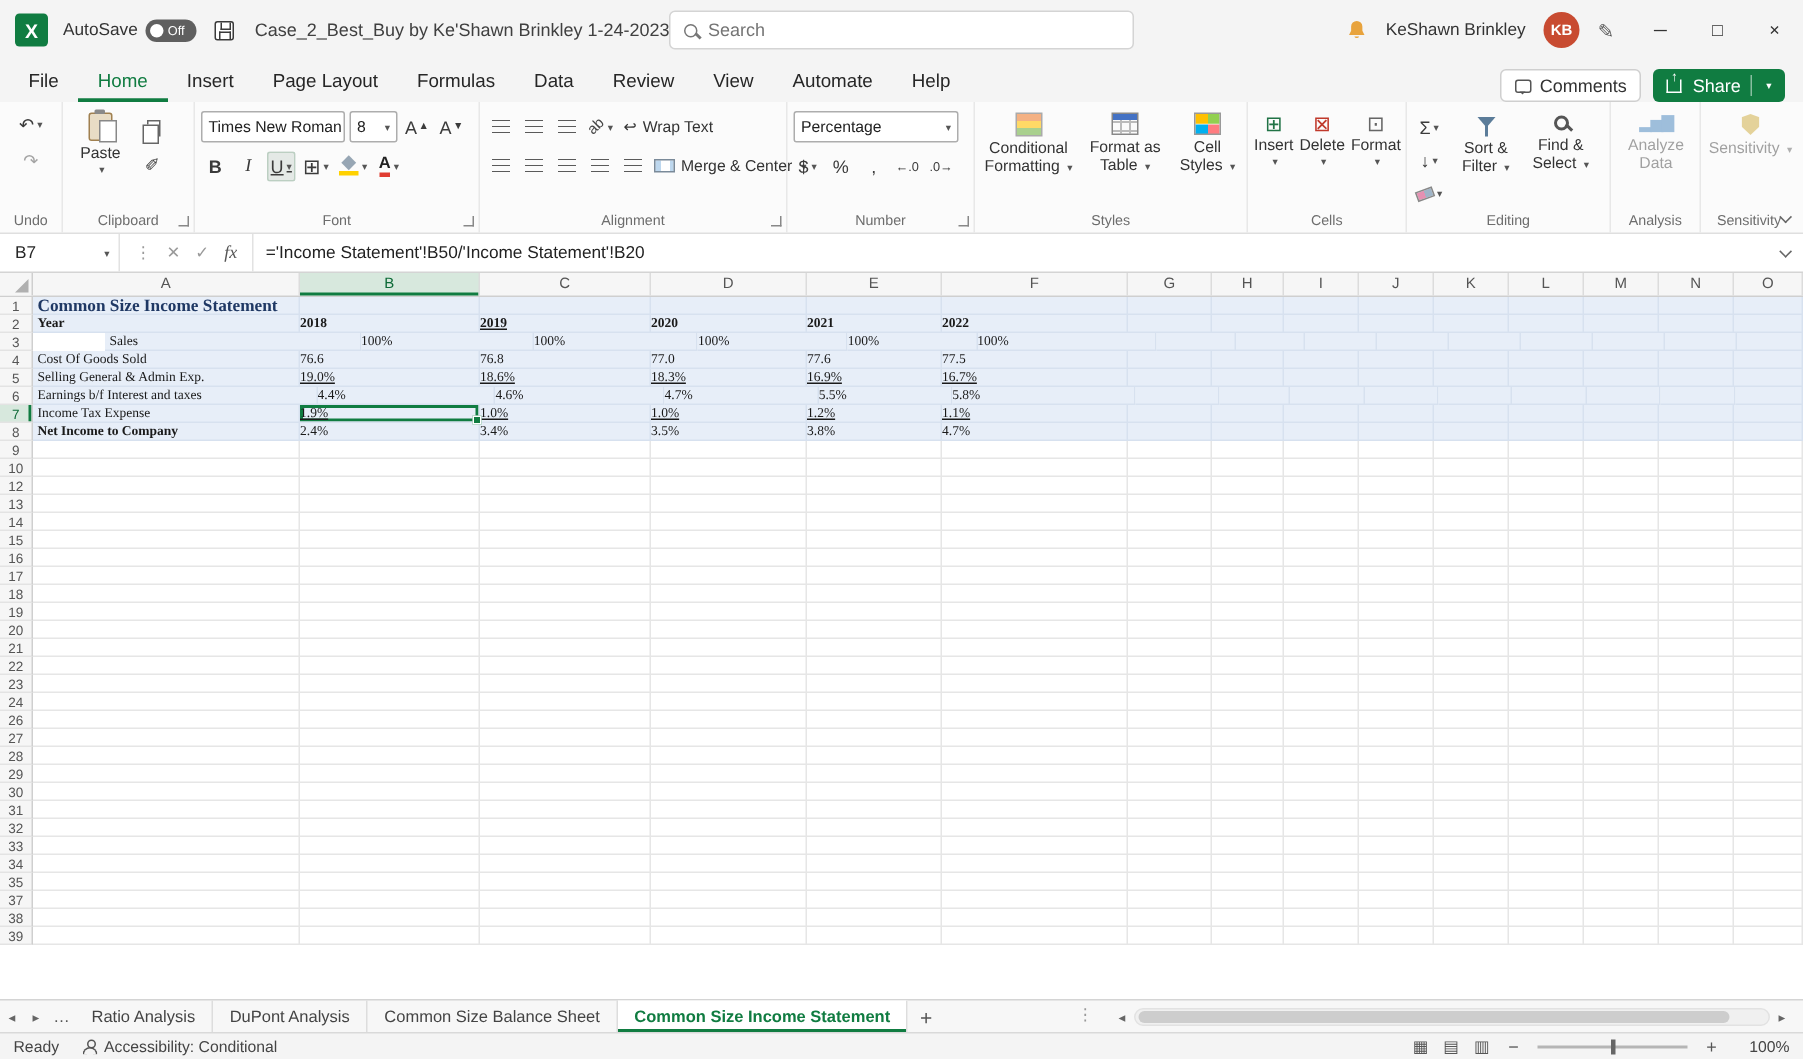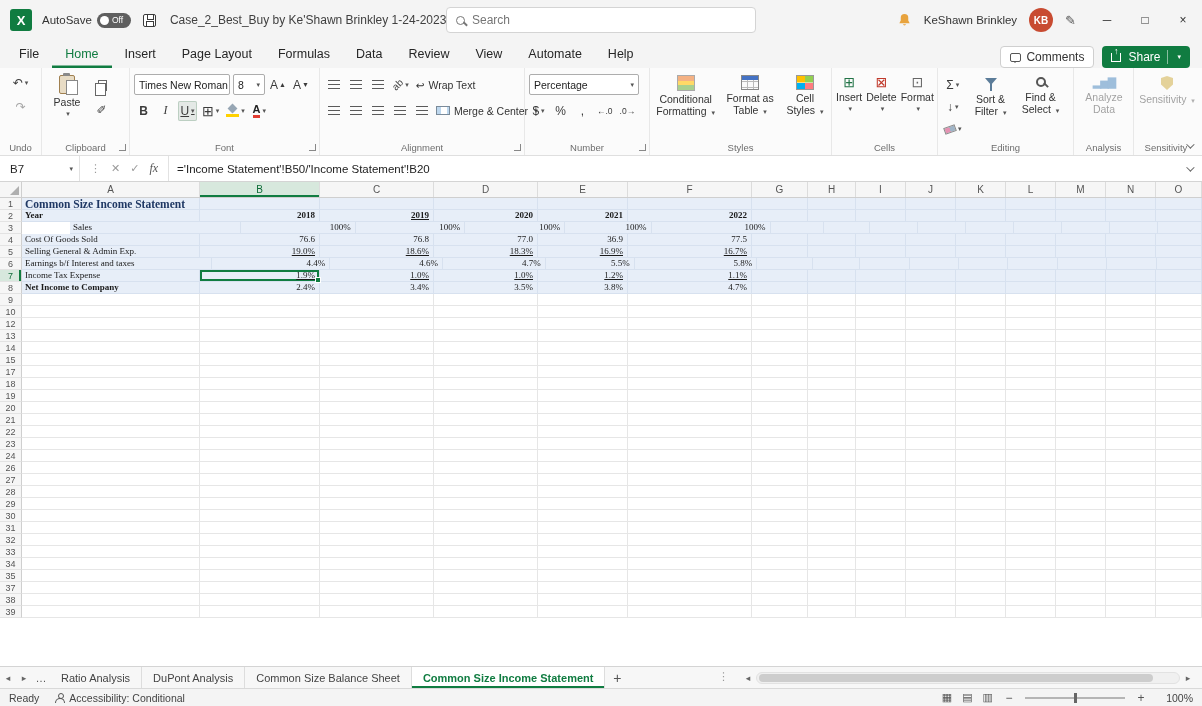--- a/index.html
+++ b/index.html
@@ -105,21 +105,21 @@
   .corner::after{content:'';position:absolute;right:2px;bottom:2px;border-style:solid;border-width:0 0 9px 9px;border-color:transparent transparent #b0b0b0 transparent;}
   .col-hdr{display:flex;align-items:center;justify-content:center;border-right:1px solid #dcdcdc;height:100%;}
   .col-hdr.hl{background:#d7e8dd;box-shadow:inset 0 -2px 0 #107C41;color:#0d6a37;}
   .grid-body{flex:1;overflow:hidden;}
   .grid-row{display:flex;height:12px;}
   .row-hdr{width:22px;flex:0 0 22px;font-size:9px;color:#555;background:#f6f6f6;border-right:1px solid #cfcfcf;border-bottom:1px solid #e3e3e3;display:flex;align-items:center;justify-content:center;}
   .row-hdr.hl{background:#d7e8dd;box-shadow:inset -2px 0 0 #107C41;color:#0d6a37;}
   .cell{height:12px;border-right:1px solid #e6e6e6;border-bottom:1px solid #e6e6e6;font-family:"Liberation Serif",serif;font-size:9px;line-height:10px;color:#1a1a1a;overflow:hidden;white-space:nowrap;position:relative;}
   .cell.shaded{background:#e7eef8;border-right-color:#d7e1ef;border-bottom-color:#d7e1ef;}
   .cell.lbl{padding-left:3px;}
-  .cell.num{text-align:right;padding-right:4px;}
+  .cell.num{text-align:left;padding-right:4px;}
   .cell.b{font-weight:bold;}
   .cell.u{text-decoration:underline;text-underline-offset:1px;}
   .cell.title-cell{font-weight:bold;color:#1F3864;font-size:11.5px;line-height:12px;overflow:visible;z-index:2;padding-left:3px;}
   .cell.selected{box-shadow:inset 0 0 0 2px #107C41;z-index:3;overflow:visible;}
   .cell.selected::after{content:'';position:absolute;right:-2px;bottom:-2px;width:4px;height:4px;background:#107C41;border:1px solid #fff;}
 
   
   .tabbar{flex:0 0 22px;display:flex;align-items:stretch;background:#f7f7f7;border-top:1px solid #d4d4d4;font-size:11px;position:relative;}
   .tab-nav{width:16px;display:flex;align-items:center;justify-content:center;color:#666;font-size:9px;}
   .overflow-dots{width:18px;display:flex;align-items:center;justify-content:center;color:#555;}
@@ -533,21 +533,21 @@
           <div class="cell shaded" style="width: 50px;"></div>
           <div class="cell shaded" style="width: 50px;"></div>
           <div class="cell shaded" style="width: 46px;"></div>
         </div>
         <div class="grid-row">
           <div class="row-hdr">4</div>
           <div class="cell shaded lbl" style="width: 178px;">Cost Of Goods Sold</div>
           <div class="cell shaded num" style="width: 120px;">76.6</div>
           <div class="cell shaded num" style="width: 114px;">76.8</div>
           <div class="cell shaded num" style="width: 104px;">77.0</div>
-          <div class="cell shaded num" style="width: 90px;">36.9</div>
+          <div class="cell shaded num" style="width: 90px;">77.6</div>
           <div class="cell shaded num" style="width: 124px;">77.5</div>
           <div class="cell shaded" style="width: 56px;"></div>
           <div class="cell shaded" style="width: 48px;"></div>
           <div class="cell shaded" style="width: 50px;"></div>
           <div class="cell shaded" style="width: 50px;"></div>
           <div class="cell shaded" style="width: 50px;"></div>
           <div class="cell shaded" style="width: 50px;"></div>
           <div class="cell shaded" style="width: 50px;"></div>
           <div class="cell shaded" style="width: 50px;"></div>
           <div class="cell shaded" style="width: 46px;"></div>
@@ -709,20 +709,38 @@
           <div class="cell" style="width: 50px;"></div>
           <div class="cell" style="width: 50px;"></div>
           <div class="cell" style="width: 50px;"></div>
           <div class="cell" style="width: 50px;"></div>
           <div class="cell" style="width: 50px;"></div>
           <div class="cell" style="width: 50px;"></div>
           <div class="cell" style="width: 46px;"></div>
         </div>
         <div class="grid-row">
           <div class="row-hdr">15</div>
+          <div class="cell" style="width: 178px;"></div>
+          <div class="cell" style="width: 120px;"></div>
+          <div class="cell" style="width: 114px;"></div>
+          <div class="cell" style="width: 104px;"></div>
+          <div class="cell" style="width: 90px;"></div>
+          <div class="cell" style="width: 124px;"></div>
+          <div class="cell" style="width: 56px;"></div>
+          <div class="cell" style="width: 48px;"></div>
+          <div class="cell" style="width: 50px;"></div>
+          <div class="cell" style="width: 50px;"></div>
+          <div class="cell" style="width: 50px;"></div>
+          <div class="cell" style="width: 50px;"></div>
+          <div class="cell" style="width: 50px;"></div>
+          <div class="cell" style="width: 50px;"></div>
+          <div class="cell" style="width: 46px;"></div>
+        </div>
+        <div class="grid-row">
+          <div class="row-hdr">16</div>
           <div class="cell" style="width: 178px;"></div>
           <div class="cell" style="width: 120px;"></div>
           <div class="cell" style="width: 114px;"></div>
           <div class="cell" style="width: 104px;"></div>
           <div class="cell" style="width: 90px;"></div>
           <div class="cell" style="width: 124px;"></div>
           <div class="cell" style="width: 56px;"></div>
           <div class="cell" style="width: 48px;"></div>
           <div class="cell" style="width: 50px;"></div>
           <div class="cell" style="width: 50px;"></div>

